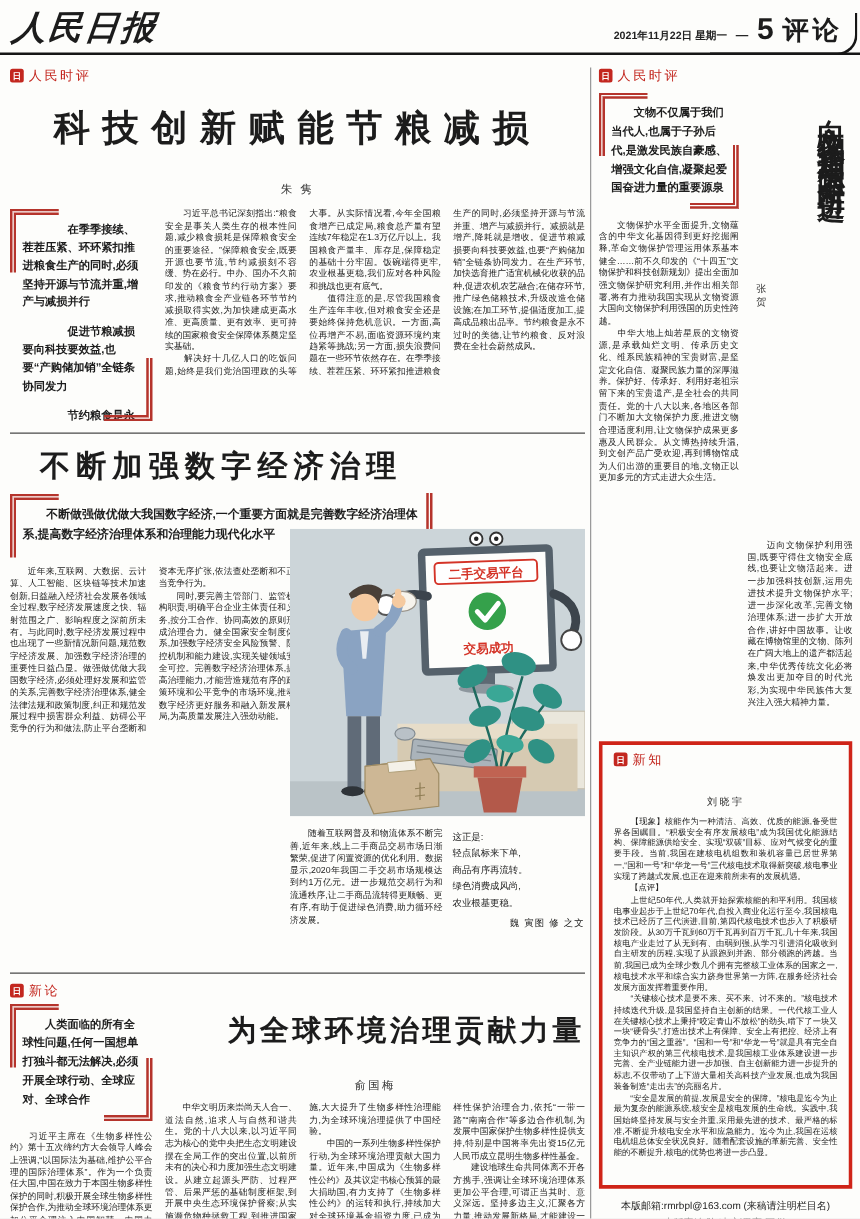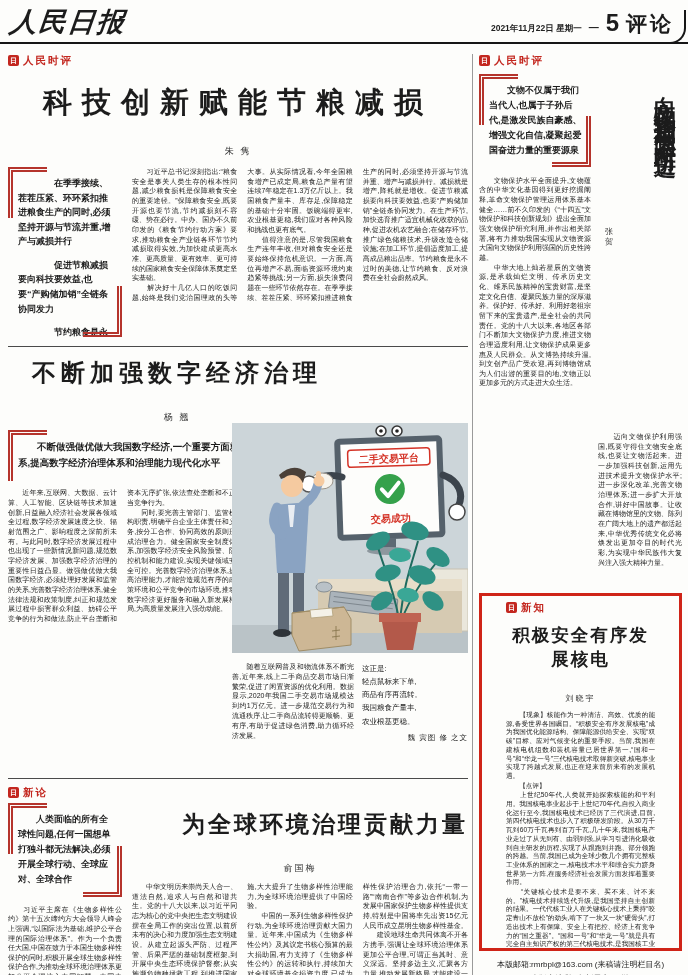--- a/index.html
+++ b/index.html
@@ -20,21 +20,21 @@
   .m-dash { font-size:10px; font-weight:bold; }
   .m-pagenum { font-size:24px; font-weight:900; }
   .m-pagename { font-size:21px; font-weight:900; letter-spacing:3px; }
   
   .v-rule { position:absolute; left:472px; top:54px; bottom:0; width:1px; background:#9a9a9a; }
   .col-left  { position:absolute; left:8px;  top:54px; width:460px; height:921px; overflow:hidden; }
   .col-right { position:absolute; left:479px; top:54px; width:203px; height:921px; overflow:hidden; }
   .section-row { display:flex; align-items:center; gap:4px; height:13px; }
   .section-icon { width:11px; height:11px; background:#c3271f; color:#fff; font-size:7px; font-weight:bold;
     display:flex; align-items:center; justify-content:center; border-radius:2px; }
-  .section-label { color:#c3271f; font-size:10.5px; font-weight:bold; letter-spacing:2px; }
+  .section-label { color:#c3271f; font-size:10.5px; font-weight:normal; letter-spacing:2px; }
   .h-rule { border-top:1px solid #4a4a4a; margin:9px 0 7px; }
   .byline { text-align:center; font-size:9px; color:#333; letter-spacing:2px;margin-top:22px; }
   .bodytext { font-size:7px; line-height:1.38; text-align:justify; color:#222; white-space:pre-line; }
   
   .cornered { position:relative; padding:9px 8px 9px 10px; }
   .cornered::before { content:""; position:absolute; left:0; top:0; width:34px; height:46px;
     border-left:5px double #b5342c; border-top:5px double #b5342c; }
   .cornered::after { content:""; position:absolute; right:0; bottom:0; width:34px; height:46px;
     border-right:5px double #b5342c; border-bottom:5px double #b5342c; }
   
@@ -68,21 +68,21 @@
   .heritage { position:relative; height:516px; margin-top:3px; }
   .h-left  { position:absolute; left:0; top:4px; width:112px; height:100%; }
   .h-intro { font-size:9px; line-height:1.66; }
   .h-leftbody { margin-top:9px; height:330px; overflow:hidden; }
   .h-right { position:absolute; right:0; top:0; width:84px; height:100%; }
   .v-title-wrap { position:relative; height:362px; }
   .v-title { position:absolute; right:2px; top:8px; writing-mode:vertical-rl; font-size:22px; font-weight:900; letter-spacing:5px; }
   .v-byline { position:absolute; left:4px; top:150px; writing-mode:vertical-rl; font-size:8px; letter-spacing:4px; color:#333; }
   .h-rightbody { height:148px; overflow:hidden; }
   
-  .nuclear-box { border:3px solid #cf2418; margin-top:7px; padding:5px 24px; height:358px; overflow:hidden; }
+  .nuclear-box { border:3px solid #cf2418; margin-top:7px; padding:5px 9px; height:358px; overflow:hidden; }
   .nuke-title { text-align:center; font-size:17.5px; font-weight:900; letter-spacing:2px; margin:9px 0 7px; }
   .nuke-byline { font-size:8px; margin-bottom:7px;text-align:center; }
   .nuke-body p { font-size:6.6px; line-height:1.32; text-align:justify; text-indent:0; margin-bottom:1px; color:#222; }
   
   .page-footer { margin-top:7px; text-align:center; font-size:8px; line-height:1.8; color:#222; }
   
   .svg-banner-text { font:bold 10px "Liberation Sans",sans-serif; fill:#d43327; }
   .svg-success-text { font:bold 10px "Liberation Sans",sans-serif; fill:#d43327; }
 </style>
 </head>
@@ -120,21 +120,20 @@
           </div>
         <div class="a1-body bodytext">　　习近平总书记深刻指出:“粮食安全是事关人类生存的根本性问题,减少粮食损耗是保障粮食安全的重要途径。”保障粮食安全,既要开源也要节流,节约减损刻不容缓、势在必行。中办、国办不久前印发的《粮食节约行动方案》要求,推动粮食全产业链各环节节约减损取得实效,为加快建成更高水准、更高质量、更有效率、更可持续的国家粮食安全保障体系奠定坚实基础。
 　　解决好十几亿人口的吃饭问题,始终是我们党治国理政的头等大事。从实际情况看,今年全国粮食增产已成定局,粮食总产量有望连续7年稳定在1.3万亿斤以上。我国粮食产量丰、库存足,保障稳定的基础十分牢固。饭碗端得更牢,农业根基更稳,我们应对各种风险和挑战也更有底气。
 　　值得注意的是,尽管我国粮食生产连年丰收,但对粮食安全还是要始终保持危机意识。一方面,高位再增产不易,面临资源环境约束趋紧等挑战;另一方面,损失浪费问题在一些环节依然存在。在季季接续、茬茬压紧、环环紧扣推进粮食生产的同时,必须坚持开源与节流并重、增产与减损并行。减损就是增产,降耗就是增收。促进节粮减损要向科技要效益,也要“产购储加销”全链条协同发力。在生产环节,加快选育推广适宜机械化收获的品种,促进农机农艺融合;在储存环节,推广绿色储粮技术,升级改造仓储设施;在加工环节,提倡适度加工,提高成品粮出品率。节约粮食是永不过时的美德,让节约粮食、反对浪费在全社会蔚然成风。</div>
       </div>
       <div class="h-rule"></div>
     </div>
 
     <div class="a2">
       <h2 class="a2-title">不断加强数字经济治理</h2>
-      <div class="byline a2-byline">杨  翘</div>
       <div class="a2-intro intro-box cornered" style="white-space:pre-line;">　　不断做强做优做大我国数字经济,一个重要方面就是完善数字经济治理体系,提高数字经济治理体系和治理能力现代化水平</div>
       <div class="a2-body bodytext">　　近年来,互联网、大数据、云计算、人工智能、区块链等技术加速创新,日益融入经济社会发展各领域全过程,数字经济发展速度之快、辐射范围之广、影响程度之深前所未有。与此同时,数字经济发展过程中也出现了一些新情况新问题,规范数字经济发展、加强数字经济治理的重要性日益凸显。做强做优做大我国数字经济,必须处理好发展和监管的关系,完善数字经济治理体系,健全法律法规和政策制度,纠正和规范发展过程中损害群众利益、妨碍公平竞争的行为和做法,防止平台垄断和资本无序扩张,依法查处垄断和不正当竞争行为。
 　　同时,要完善主管部门、监管机构职责,明确平台企业主体责任和义务,按分工合作、协同高效的原则形成治理合力。健全国家安全制度体系,加强数字经济安全风险预警、防控机制和能力建设,实现关键领域安全可控。完善数字经济治理体系,提高治理能力,才能营造规范有序的政策环境和公平竞争的市场环境,推动数字经济更好服务和融入新发展格局,为高质量发展注入强劲动能。</div>
 
       <div class="cartoon-wrap">
         <svg width="236" height="230" viewBox="0 0 236 230">
           <rect width="236" height="230" fill="#ccd5d9"></rect>
           <rect y="202" width="236" height="28" fill="#bac3c7"></rect>
 
           <rect x="178" y="146" width="58" height="62" fill="#eae7dc" stroke="#c8c2b2" stroke-width="1"></rect>
@@ -210,21 +209,21 @@
           <rect x="147" y="190" width="42" height="9" fill="#c06352"></rect>
           <polygon points="150,199 186,199 181,227 155,227" fill="#b3594a"></polygon>
         </svg>
         <div class="caption-row">
           <div class="caption-left bodytext">　　随着互联网普及和物流体系不断完善,近年来,线上二手商品交易市场日渐繁荣,促进了闲置资源的优化利用。数据显示,2020年我国二手交易市场规模达到约1万亿元。进一步规范交易行为和流通秩序,让二手商品流转得更顺畅、更有序,有助于促进绿色消费,助力循环经济发展。</div>
           <div class="poem">
             <div>这正是:</div>
             <div>
                 <div class="poem-line">轻点鼠标来下单,</div>
                 <div class="poem-line">商品有序再流转。</div>
-                <div class="poem-line">我国粮食产量丰,</div>
+                <div class="poem-line">绿色消费成风尚,</div>
                 <div class="poem-line">农业根基更稳。</div>
               </div>
             <div class="poem-credit">魏  寅图  修  之文</div>
           </div>
         </div>
       </div>
     </div>
 
     <div class="h-rule"></div>
 
@@ -271,21 +270,20 @@
           <div class="h-rightbody bodytext">　　迈向文物保护利用强国,既要守得住文物安全底线,也要让文物活起来。进一步加强科技创新,运用先进技术提升文物保护水平;进一步深化改革,完善文物治理体系;进一步扩大开放合作,讲好中国故事。让收藏在博物馆里的文物、陈列在广阔大地上的遗产都活起来,中华优秀传统文化必将焕发出更加夺目的时代光彩,为实现中华民族伟大复兴注入强大精神力量。</div>
         </div>
       </div>
     </div>
 
     <div class="nuclear-box">
       <div class="section-row">
         <span class="section-icon">日</span>
         <span class="section-label">新知</span>
       </div>
-      <h3 class="nuke-title">积极安全有序发展核电</h3>
       <div class="byline nuke-byline">刘晓宇</div>
       <div class="nuke-body">
           <p>　　【现象】核能作为一种清洁、高效、优质的能源,备受世界各国瞩目。“积极安全有序发展核电”成为我国优化能源结构、保障能源供给安全、实现“双碳”目标、应对气候变化的重要手段。当前,我国在建核电机组数和装机容量已居世界第一,“国和一号”和“华龙一号”三代核电技术取得新突破,核电事业实现了跨越式发展,也正在迎来前所未有的发展机遇。</p>
           <p>　　【点评】</p>
           <p>　　上世纪50年代,人类就开始探索核能的和平利用。我国核电事业起步于上世纪70年代,自投入商业化运行至今,我国核电技术已经历了三代演进,目前,第四代核电技术也步入了积极研发阶段。从30万千瓦到60万千瓦再到百万千瓦,几十年来,我国核电产业走过了从无到有、由弱到强,从学习引进消化吸收到自主研发的历程,实现了从跟跑到并跑、部分领跑的跨越。当前,我国已成为全球少数几个拥有完整核工业体系的国家之一,核电技术水平和综合实力跻身世界第一方阵,在服务经济社会发展方面发挥着重要作用。</p>
           <p>　　“关键核心技术是要不来、买不来、讨不来的。”核电技术持续迭代升级,是我国坚持自主创新的结果。一代代核工业人在关键核心技术上秉持“咬定青山不放松”的劲头,啃下了一块又一块“硬骨头”,打造出技术上有保障、安全上有把控、经济上有竞争力的“国之重器”。“国和一号”和“华龙一号”就是具有完全自主知识产权的第三代核电技术,是我国核工业体系建设进一步完善、全产业链能力进一步加强、自主创新能力进一步提升的标志,不仅带动了上下游大量相关高科技产业发展,也成为我国装备制造“走出去”的亮丽名片。</p>
           <p>　　“安全是发展的前提,发展是安全的保障。”核电是迄今为止最为复杂的能源系统,核安全是核电发展的生命线。实践中,我国始终坚持发展与安全并重,采用最先进的技术、最严格的标准,不断提升核电安全水平和应急能力。迄今为止,我国在运核电机组总体安全状况良好。随着配套设施的革新完善、安全性能的不断提升,核电的优势也将进一步凸显。</p>
         </div>
     </div>
 

